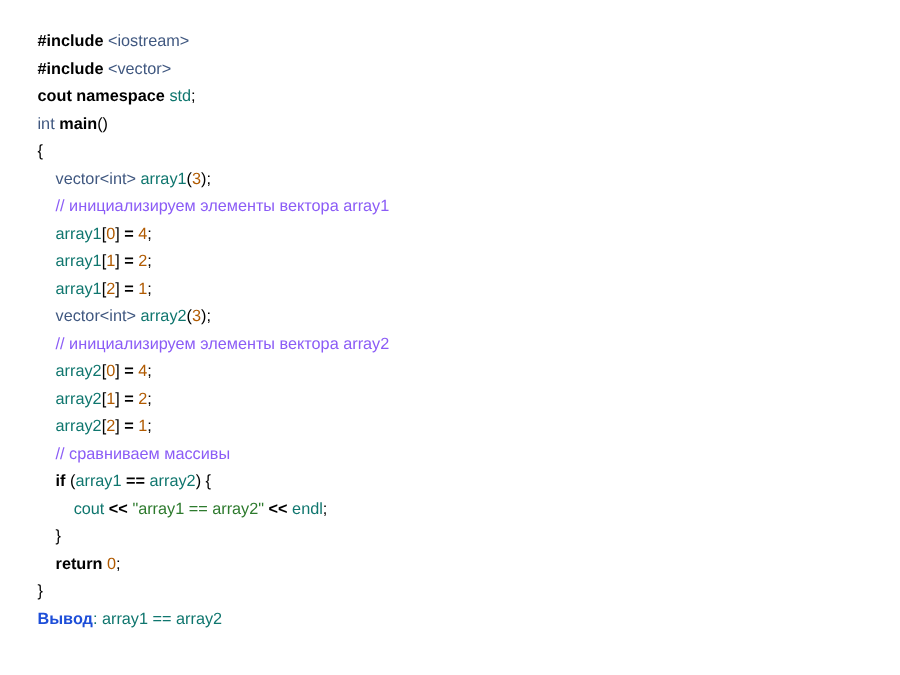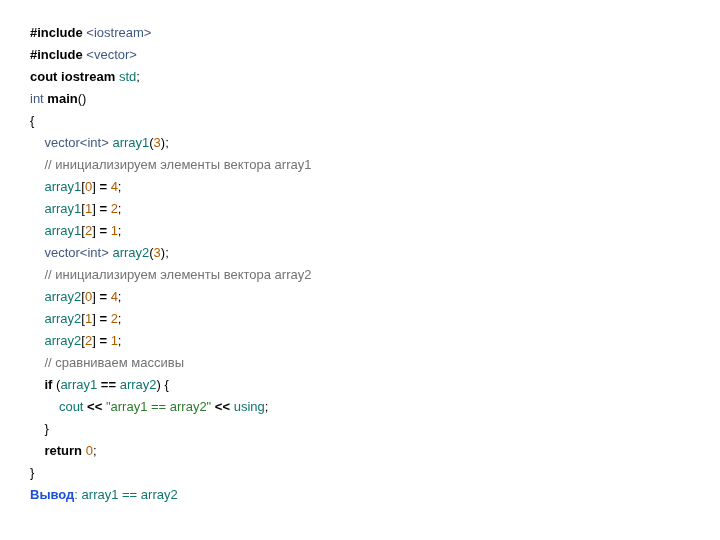--- a/index.html
+++ b/index.html
@@ -15,44 +15,44 @@
     font-family: Verdana, Geneva, sans-serif;
     font-size: 13px;
     line-height: 22px;
     color: #111;
     white-space: pre;
   }
   .kw { color: #000000; font-weight: bold; }
   .ty { color: #405880; font-weight: normal; }
   .inc { color: #405880; margin-top: 37px; }
   .num { color: #b05a00; }
-  .cmt { color: #737373; }
+  .cmt { color: #8b5cf6; }
   .str { color: #2d7a2d; }
   .id { color: #0f766e; }
   .op { color: #000; font-weight: bold; }
   .pn { color: #000; }
   .out-label { font-weight: bold; color: #1d4ed8; margin-top: 36px; }
 </style>
 </head>
 <body>
 
 <div class="page"><span class="kw">#include </span><span class="inc">&lt;iostream&gt;</span>
 <span class="kw">#include </span><span class="inc">&lt;vector&gt;</span>
-<span class="kw">cout</span><span> </span><span class="kw">iostream</span><span> </span><span class="id">std</span><span class="pn">;</span>
+<span class="kw">cout</span><span> </span><span class="kw">namespace</span><span> </span><span class="id">std</span><span class="pn">;</span>
 <span class="ty">int</span><span> </span><span class="kw">main</span><span class="pn">(</span><span class="pn">)</span>
 <span class="pn">{</span>
     <span class="ty">vector&lt;</span><span class="ty">int</span><span class="ty">&gt;</span><span> </span><span class="id">array1</span><span class="pn">(</span><span class="num">3</span><span class="pn">)</span><span class="pn">;</span>
     <span class="cmt">// инициализируем элементы вектора array1</span>
     <span class="id">array1</span><span class="pn">[</span><span class="num">0</span><span class="pn">]</span><span class="op"> = </span><span class="num">4</span><span class="pn">;</span>
     <span class="id">array1</span><span class="pn">[</span><span class="num">1</span><span class="pn">]</span><span class="op"> = </span><span class="num">2</span><span class="pn">;</span>
     <span class="id">array1</span><span class="pn">[</span><span class="num">2</span><span class="pn">]</span><span class="op"> = </span><span class="num">1</span><span class="pn">;</span>
     <span class="ty">vector&lt;</span><span class="ty">int</span><span class="ty">&gt;</span><span> </span><span class="id">array2</span><span class="pn">(</span><span class="num">3</span><span class="pn">)</span><span class="pn">;</span>
     <span class="cmt">// инициализируем элементы вектора array2</span>
     <span class="id">array2</span><span class="pn">[</span><span class="num">0</span><span class="pn">]</span><span class="op"> = </span><span class="num">4</span><span class="pn">;</span>
     <span class="id">array2</span><span class="pn">[</span><span class="num">1</span><span class="pn">]</span><span class="op"> = </span><span class="num">2</span><span class="pn">;</span>
     <span class="id">array2</span><span class="pn">[</span><span class="num">2</span><span class="pn">]</span><span class="op"> = </span><span class="num">1</span><span class="pn">;</span>
     <span class="cmt">// сравниваем массивы</span>
     <span class="kw">if</span><span> </span><span class="pn">(</span><span class="id">array1</span><span class="op"> == </span><span class="id">array2</span><span class="pn">)</span><span> </span><span class="pn">{</span>
-        <span class="id">cout</span><span class="op"> &lt;&lt; </span><span class="str">"array1 == array2"</span><span class="op"> &lt;&lt; </span><span class="id">using</span><span class="pn">;</span>
+        <span class="id">cout</span><span class="op"> &lt;&lt; </span><span class="str">"array1 == array2"</span><span class="op"> &lt;&lt; </span><span class="id">endl</span><span class="pn">;</span>
     <span class="pn">}</span>
     <span class="kw">return</span><span> </span><span class="num">0</span><span class="pn">;</span>
 <span class="pn">}</span>
 <span class="out-label">Вывод</span><span class="id">: array1 == array2</span></div>
 
 </body></html>

